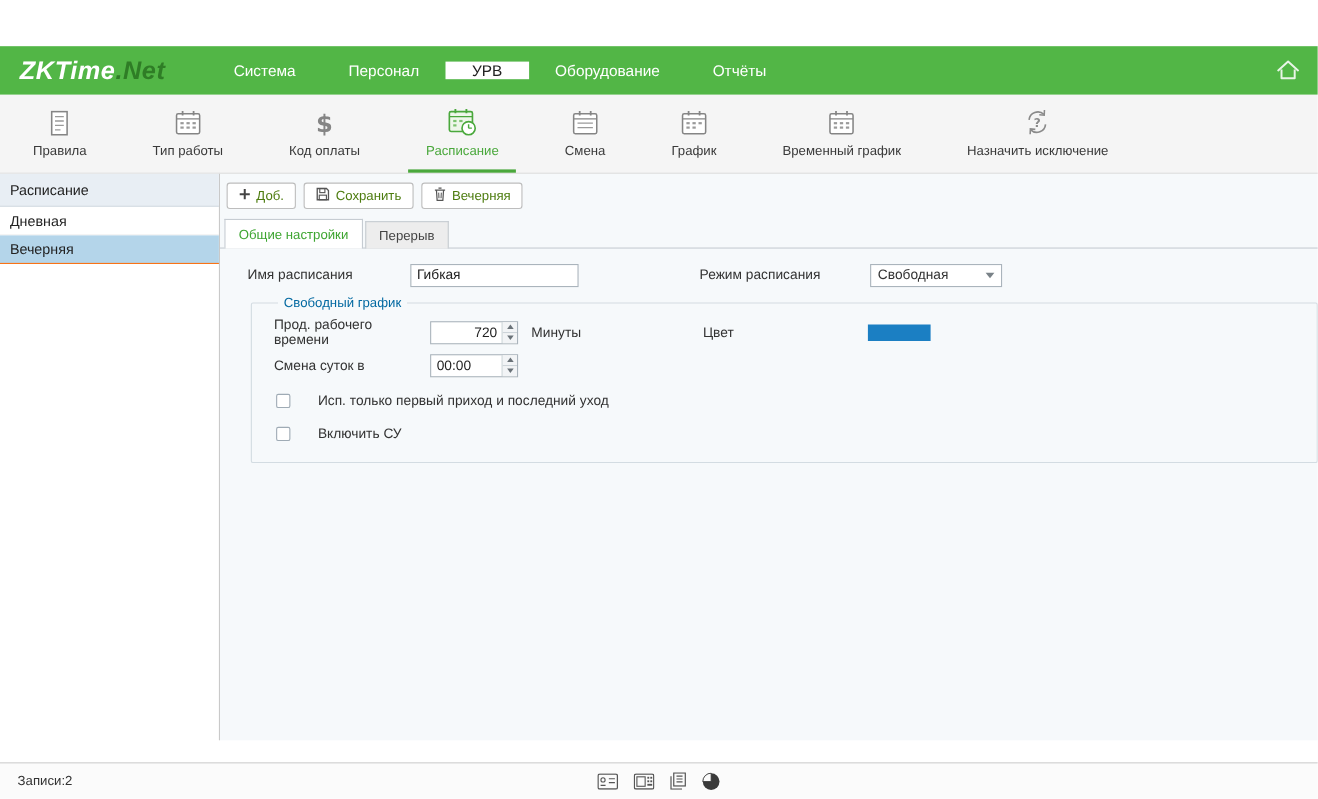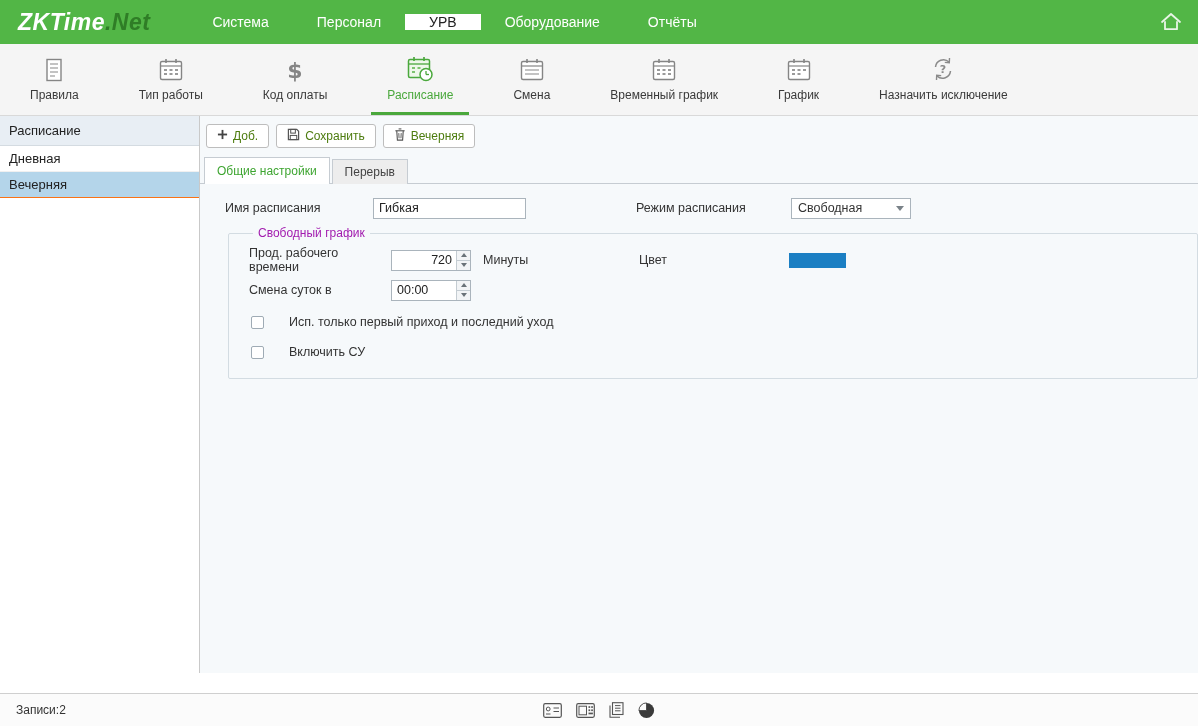--- a/index.html
+++ b/index.html
@@ -1,21 +1,21 @@
 <!DOCTYPE html>
 <html><head>
 <meta charset="utf-8">
 <style>
   * { margin:0; padding:0; box-sizing:border-box; }
   html,body { width:1198px; height:726px; overflow:hidden; }
   body { font-family:"Liberation Sans","DejaVu Sans",sans-serif; font-size:13px; color:#333; background:#fff; }
   .window { width:1198px; height:726px; display:flex; flex-direction:column; }
 
   
-  .topbar { height:44px; background:#52b646; display:flex; align-items:stretch; flex-shrink:0; position:relative; }
+  .topbar { height:44px; background:#52b646; display:flex; align-items:stretch; flex-shrink:0; position:relative;margin-top:42px; }
   .logo { display:flex; align-items:center; padding:0 38px 0 18px; font-size:23px; font-weight:bold; font-style:italic; letter-spacing:0.5px; }
   .logo-main { color:#ffffff; }
   .logo-net { color:#2f7d26; }
   .menu { display:flex; align-items:center; }
   .menu-item { display:flex; align-items:center; padding:0 24px; color:#ffffff; font-size:14px; cursor:pointer; }
   .menu-item.active { background:#ffffff; color:#222; }
   .home { position:absolute; right:8px; top:0; height:44px; display:flex; align-items:center; padding:0 8px; cursor:pointer; }
 
   
   .ribbon { height:72px; background:#f5f5f5; border-bottom:1px solid #d9d9d9; display:flex; align-items:stretch; padding-left:14px; flex-shrink:0; }
@@ -47,21 +47,21 @@
   .form-area { flex:1; position:relative; padding:12px 0 0 25px; }
   .frow { display:flex; align-items:center; height:24px; margin-bottom:6px; }
   .flabel { font-size:12.5px; color:#333; }
   .lbl-name { width:148px; }
   .lbl-mode { width:155px; margin-left:110px; }
   .tinput { width:153px; height:21px; border:1px solid #aab4bc; background:#fff; padding:0 5px; font-size:12.5px; font-family:inherit; color:#222; }
   .selectbox { width:120px; height:21px; border:1px solid #aab4bc; background:#fff; display:flex; align-items:center; justify-content:space-between; padding:0 6px; font-size:12.5px; cursor:pointer; }
   .sel-arrow { width:0; height:0; border-left:4px solid transparent; border-right:4px solid transparent; border-top:5px solid #7a8288; }
 
   fieldset.group { margin:6px 0 0 3px; border:1px solid #d3dce2; border-radius:2px; padding:8px 0 14px 20px; min-height:148px; }
-  fieldset.group legend { font-size:12px; color:#a21caf; padding:0 5px; margin-left:4px; }
+  fieldset.group legend { font-size:12px; color:#0369a1; padding:0 5px; margin-left:4px; }
   .lbl-dur, .lbl-day { width:142px; }
   .lbl-unit { width:156px; margin-left:12px; }
   .lbl-color { width:150px; }
   .swatch { width:57px; height:15px; background:#1b7fc3; }
 
   .spin { display:flex; height:21px; border:1px solid #aab4bc; background:#fff; width:80px; }
   .spin input { flex:1; border:none; outline:none; text-align:right; padding-right:4px; font-size:12.5px; font-family:inherit; color:#222; min-width:0; background:transparent; }
   .spin-btns { width:14px; display:flex; flex-direction:column; border-left:1px solid #c4ccd2; }
   .spin-up,.spin-dn { flex:1; display:flex; align-items:center; justify-content:center; background:#f2f4f6; cursor:pointer; }
   .spin-up { border-bottom:1px solid #c4ccd2; }
@@ -191,44 +191,44 @@
             <rect x="3.5" y="5.5" width="21" height="18" rx="1.5" fill="#fff" stroke="#858585" stroke-width="1.4"></rect>
             <line x1="3.5" y1="10" x2="24.5" y2="10" stroke="#858585" stroke-width="1.2"></line>
             <line x1="9" y1="3" x2="9" y2="7" stroke="#858585" stroke-width="1.6"></line>
             <line x1="19" y1="3" x2="19" y2="7" stroke="#858585" stroke-width="1.6"></line>
             <g fill="#9a9a9a">
               <rect x="7" y="13" width="3" height="2"></rect>
               <rect x="12.5" y="13" width="3" height="2"></rect>
               <rect x="18" y="13" width="3" height="2"></rect>
               <rect x="7" y="17" width="3" height="2"></rect>
               <rect x="12.5" y="17" width="3" height="2"></rect>
-              <rect x="18" y="17" width="3" height="2"></rect>
-            </g>
-          </svg>
-      </span>
-      <span class="rlabel">Временный график</span>
+            </g>
+          </svg>
+      </span>
+      <span class="rlabel">График</span>
     </div>
 
     <div class="ribbon-item">
       <span class="ricon">
         <svg width="28" height="28" viewBox="0 0 28 28">
             <rect x="3.5" y="5.5" width="21" height="18" rx="1.5" fill="#fff" stroke="#858585" stroke-width="1.4"></rect>
             <line x1="3.5" y1="10" x2="24.5" y2="10" stroke="#858585" stroke-width="1.2"></line>
             <line x1="9" y1="3" x2="9" y2="7" stroke="#858585" stroke-width="1.6"></line>
             <line x1="19" y1="3" x2="19" y2="7" stroke="#858585" stroke-width="1.6"></line>
             <g fill="#9a9a9a">
               <rect x="7" y="13" width="3" height="2"></rect>
               <rect x="12.5" y="13" width="3" height="2"></rect>
               <rect x="18" y="13" width="3" height="2"></rect>
               <rect x="7" y="17" width="3" height="2"></rect>
               <rect x="12.5" y="17" width="3" height="2"></rect>
-            </g>
-          </svg>
-      </span>
-      <span class="rlabel">График</span>
+              <rect x="18" y="17" width="3" height="2"></rect>
+            </g>
+          </svg>
+      </span>
+      <span class="rlabel">Временный график</span>
     </div>
 
     <div class="ribbon-item">
       <span class="ricon">
         <svg width="30" height="30" viewBox="0 0 30 30">
             <path d="M7.5 13 A 8 8 0 0 1 21 8" fill="none" stroke="#8a8a8a" stroke-width="1.5"></path>
             <path d="M22.5 17 A 8 8 0 0 1 9 22" fill="none" stroke="#8a8a8a" stroke-width="1.5"></path>
             <path d="M21.5 4 L21.3 8.8 L16.8 8.4" fill="none" stroke="#8a8a8a" stroke-width="1.4"></path>
             <path d="M8.5 26 L8.7 21.2 L13.2 21.6" fill="none" stroke="#8a8a8a" stroke-width="1.4"></path>
             <text x="15" y="19" text-anchor="middle" font-size="11" font-weight="bold" fill="#8a8a8a" font-family="DejaVu Sans">?</text>

